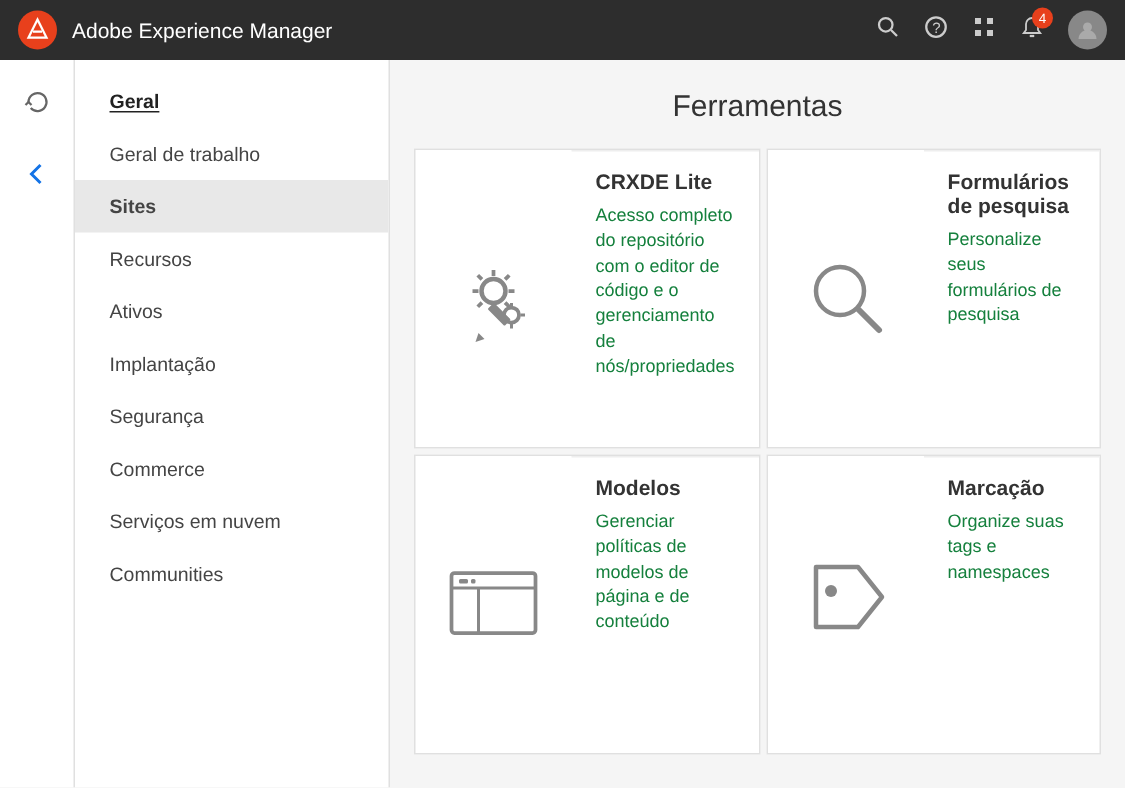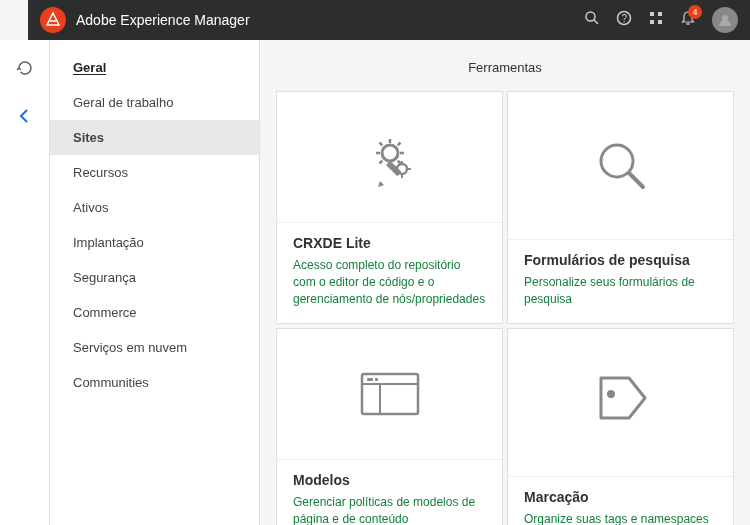--- a/index.html
+++ b/index.html
@@ -8,21 +8,20 @@
     
     .topbar {
       background: #2d2d2d;
       height: 40px;
       display: flex;
       align-items: center;
       padding: 0 12px;
       color: #fff;
       position: relative;
       z-index: 10;
-      margin-left: 28px;
     }
     .topbar-logo {
       width: 26px;
       height: 26px;
       background: #e8401c;
       border-radius: 50%;
       display: flex;
       align-items: center;
       justify-content: center;
       margin-right: 10px;
@@ -136,36 +135,36 @@
     
     .main {
       flex: 1;
       background: #f5f5f5;
       overflow-y: auto;
       position: relative;
     }
     .main-header {
       text-align: center;
       padding: 20px 0 16px;
-      font-size: 13px;
+      font-size: 20px;
       color: #333;
       font-weight: 300;
     }
     .cards-grid {
       display: grid;
       grid-template-columns: repeat(2, 1fr);
       gap: 4px;
       padding: 0 16px 16px;
     }
     .card {
       background: #fff;
       border: 1px solid #e0e0e0;
       min-height: 200px;
       display: flex;
-      flex-direction: column;
+      flex-direction: row;
       cursor: pointer;
     }
     .card-icon-area {
       flex: 1;
       display: flex;
       align-items: center;
       justify-content: center;
       padding: 30px 20px 20px;
       min-height: 130px;
     }

